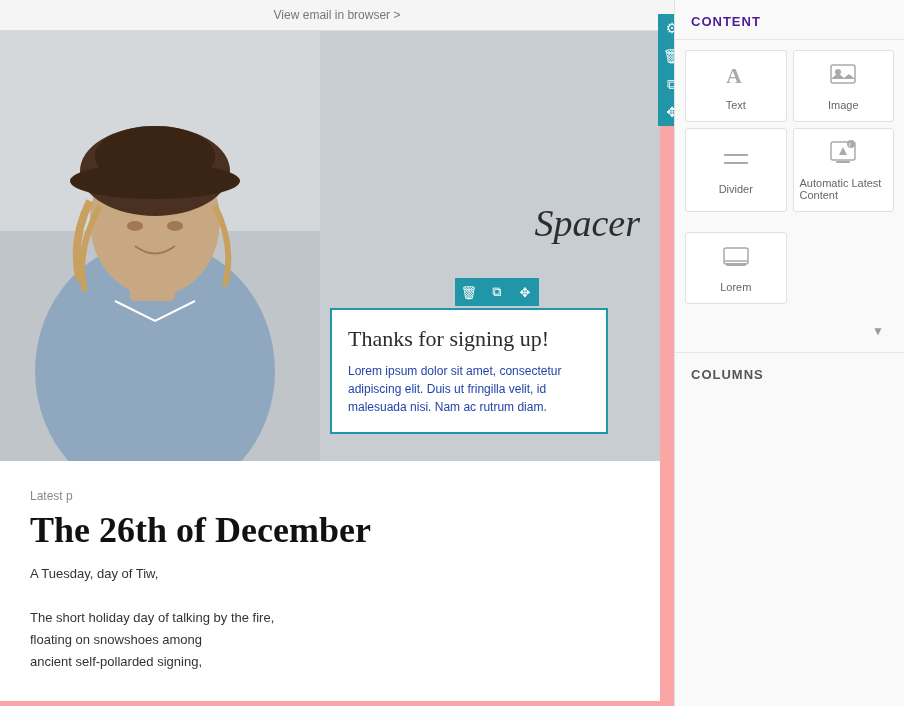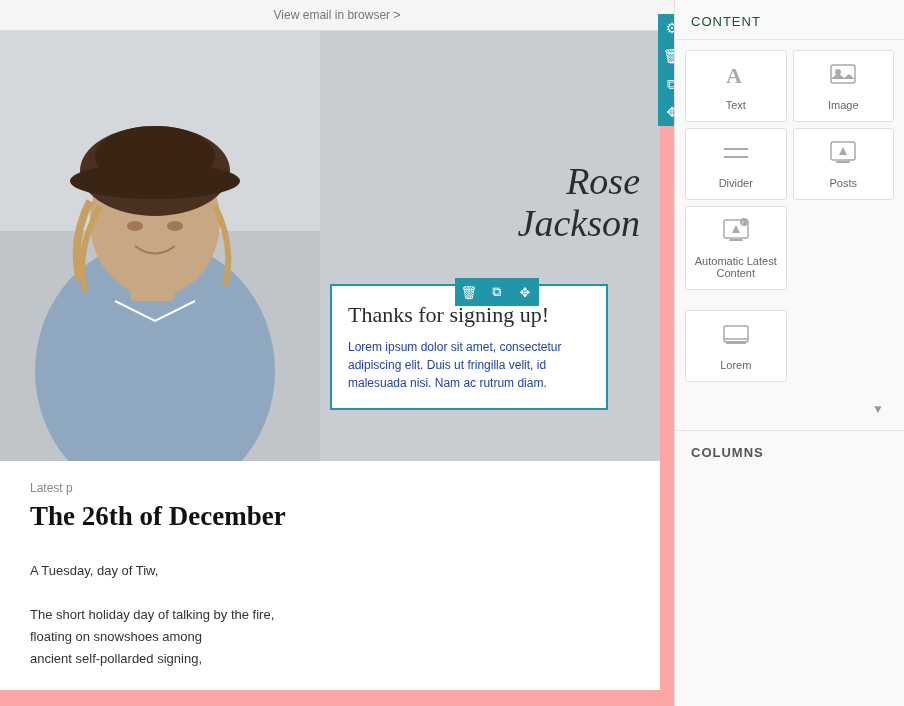--- a/index.html
+++ b/index.html
@@ -96,21 +96,21 @@
       font-size: 38px;
       color: #2c2c2c;
       line-height: 1.1;
       font-style: italic;
     }
 
     
     .selected-block {
       position: absolute;
       left: 330px;
-      top: 253px;
+      top: 277px;
       width: 278px;
       background: white;
       border: 2px solid #2196a8;
       padding: 16px;
       z-index: 50;
     }
 
     .selected-block h2 {
       font-size: 22px;
       color: #2c2c2c;
@@ -145,36 +145,36 @@
       cursor: pointer;
       display: flex;
       align-items: center;
       justify-content: center;
       font-size: 13px;
     }
 
     
     .blog-section {
       background: white;
-      padding: 20px 30px;
+      padding: 28px 30px;
       width: 660px;
       min-height: 200px;
     }
 
     .blog-category {
       font-size: 12px;
       color: #888;
       margin-bottom: 6px;
     }
 
     .blog-title {
-      font-size: 27px;
+      font-size: 36px;
       font-weight: bold;
       color: #111;
-      margin-bottom: 28px;
+      margin-bottom: 12px;
       font-family: Georgia, serif;
     }
 
     .blog-body {
       font-size: 13px;
       color: #333;
       line-height: 1.7;
     }
 
     
@@ -182,22 +182,22 @@
       width: 230px;
       background: #f9f9f9;
       border-left: 1px solid #e0e0e0;
       display: flex;
       flex-direction: column;
       overflow-y: auto;
     }
 
     .panel-section-title {
       font-size: 13px;
-      font-weight: normal;
-      color: #14532d;
+      font-weight: bold;
+      color: #4c1d95;
       padding: 14px 16px 10px 16px;
       letter-spacing: 1px;
       border-bottom: 1px solid #e5e5e5;
     }
 
     .content-grid {
       display: grid;
       grid-template-columns: 1fr 1fr;
       gap: 6px;
       padding: 10px 10px;
@@ -219,21 +219,21 @@
 
     .content-item-icon {
       color: #aaa;
       font-size: 24px;
       line-height: 1;
     }
 
     .content-item-label {
       font-size: 11px;
       color: #666;
-      text-align: center;
+      text-align: left;
     }
 
     .panel-divider {
       height: 1px;
       background: #e5e5e5;
       margin: 4px 0;
     }
 
     .collapse-btn {
       background: none;
@@ -302,22 +302,22 @@
         <ellipse cx="175" cy="195" rx="8" ry="5" fill="#a07855"></ellipse>
 
         <path d="M135 215 Q155 230 175 215" stroke="#a07855" stroke-width="2" fill="none"></path>
 
         <path d="M115 270 L155 290 L195 270" stroke="white" stroke-width="2" fill="none"></path>
       </svg>
     </div>
 
     <div class="hero-text-overlay">
       <div class="signature-text">
-        <span>Rose</span><br>
-        <span>Jackson</span>
+        <br>
+        <span>Spacer</span>
       </div>
     </div>
 
     <div class="inline-toolbar">
       <button class="itb-btn" title="Delete">🗑</button>
       <button class="itb-btn" title="Duplicate">⧉</button>
       <button class="itb-btn" title="Move">✥</button>
     </div>
 
     <div class="selected-block">
@@ -368,30 +368,20 @@
       <div class="content-item-icon">
         <svg width="28" height="28" viewBox="0 0 28 28" xmlns="http://www.w3.org/2000/svg">
           <line x1="2" y1="10" x2="26" y2="10" stroke="#aaa" stroke-width="2"></line>
           <line x1="2" y1="18" x2="26" y2="18" stroke="#aaa" stroke-width="2"></line>
         </svg>
       </div>
       <div class="content-item-label">Divider</div>
     </div>
 
 
-    <div class="content-item">
-      <div class="content-item-icon">
-        <svg width="28" height="28" viewBox="0 0 28 28" xmlns="http://www.w3.org/2000/svg">
-          <rect x="2" y="3" width="24" height="18" rx="2" fill="none" stroke="#aaa" stroke-width="1.5"></rect>
-          <polygon points="14,8 10,16 18,16" fill="#aaa"></polygon>
-          <rect x="7" y="22" width="14" height="2" rx="1" fill="#aaa"></rect>
-        </svg>
-      </div>
-      <div class="content-item-label">Posts</div>
-    </div>
 
     <div class="content-item">
       <div class="content-item-icon">
         <svg width="28" height="28" viewBox="0 0 28 28" xmlns="http://www.w3.org/2000/svg">
           <rect x="2" y="3" width="24" height="18" rx="2" fill="none" stroke="#aaa" stroke-width="1.5"></rect>
           <polygon points="14,8 10,16 18,16" fill="#aaa"></polygon>
           <rect x="7" y="22" width="14" height="2" rx="1" fill="#aaa"></rect>
           <circle cx="22" cy="5" r="4" fill="#aaa"></circle>
           <text x="20" y="8" font-size="5" fill="white" font-weight="bold">!</text>
         </svg>

